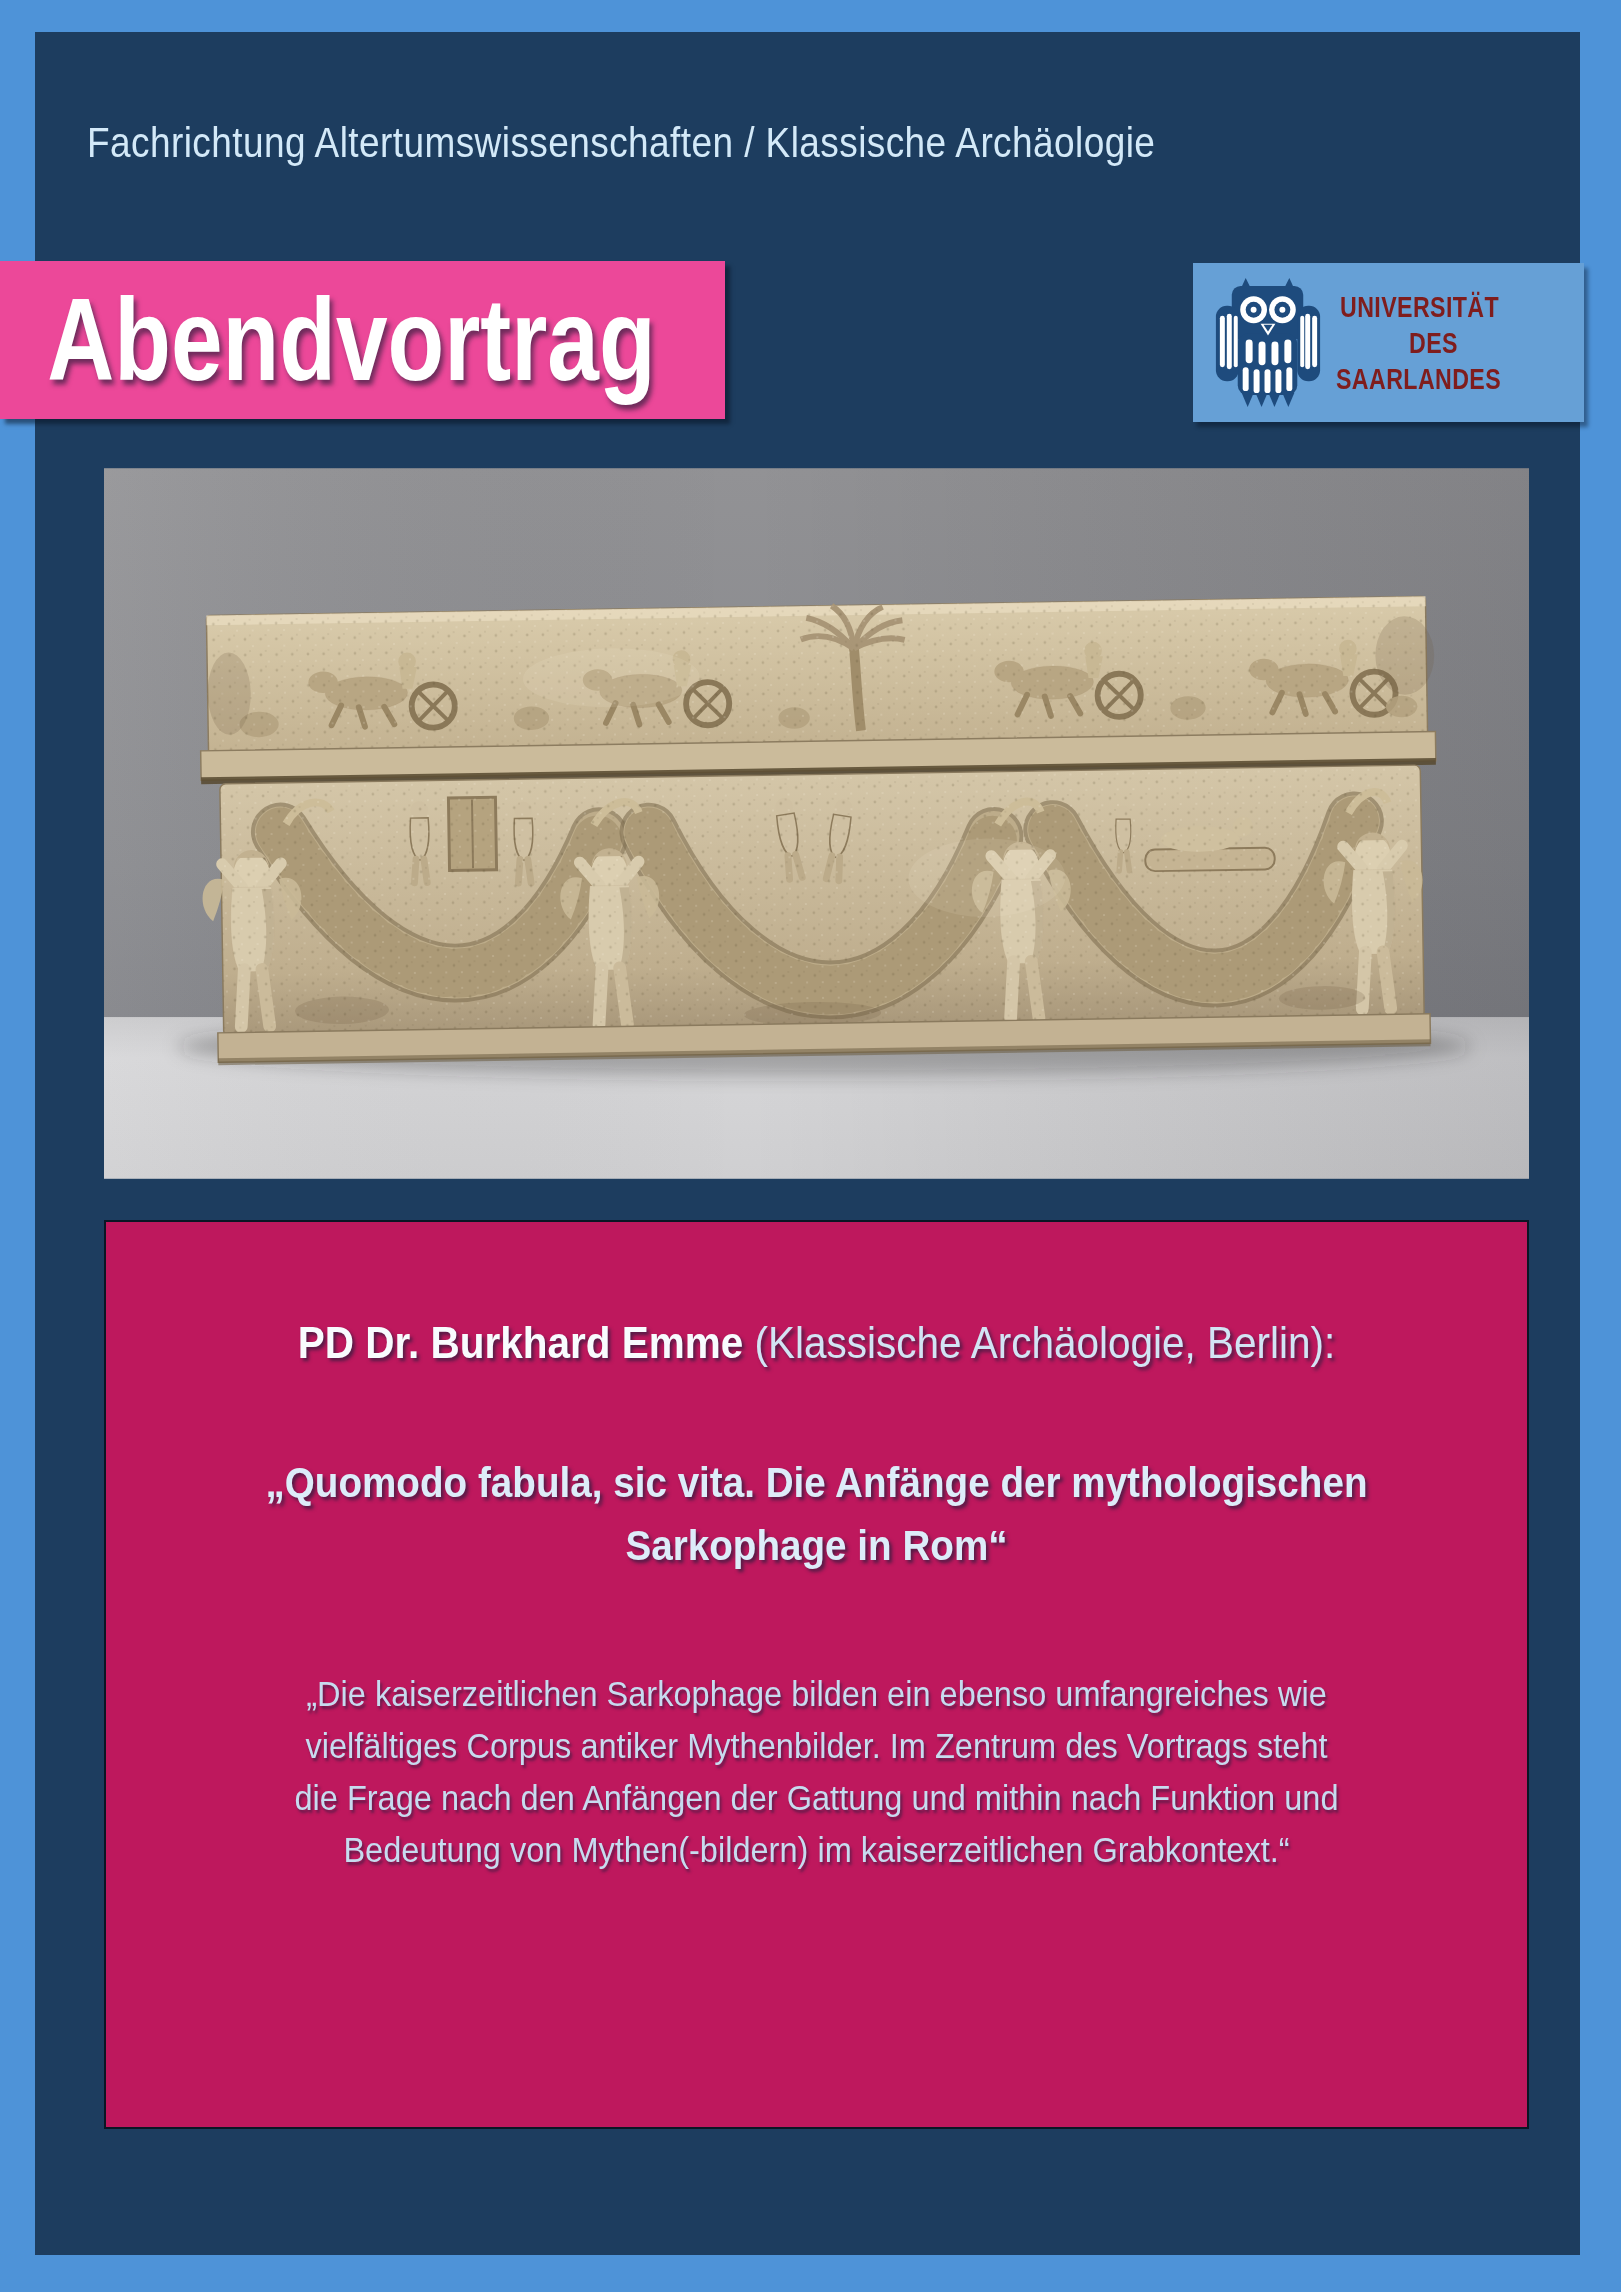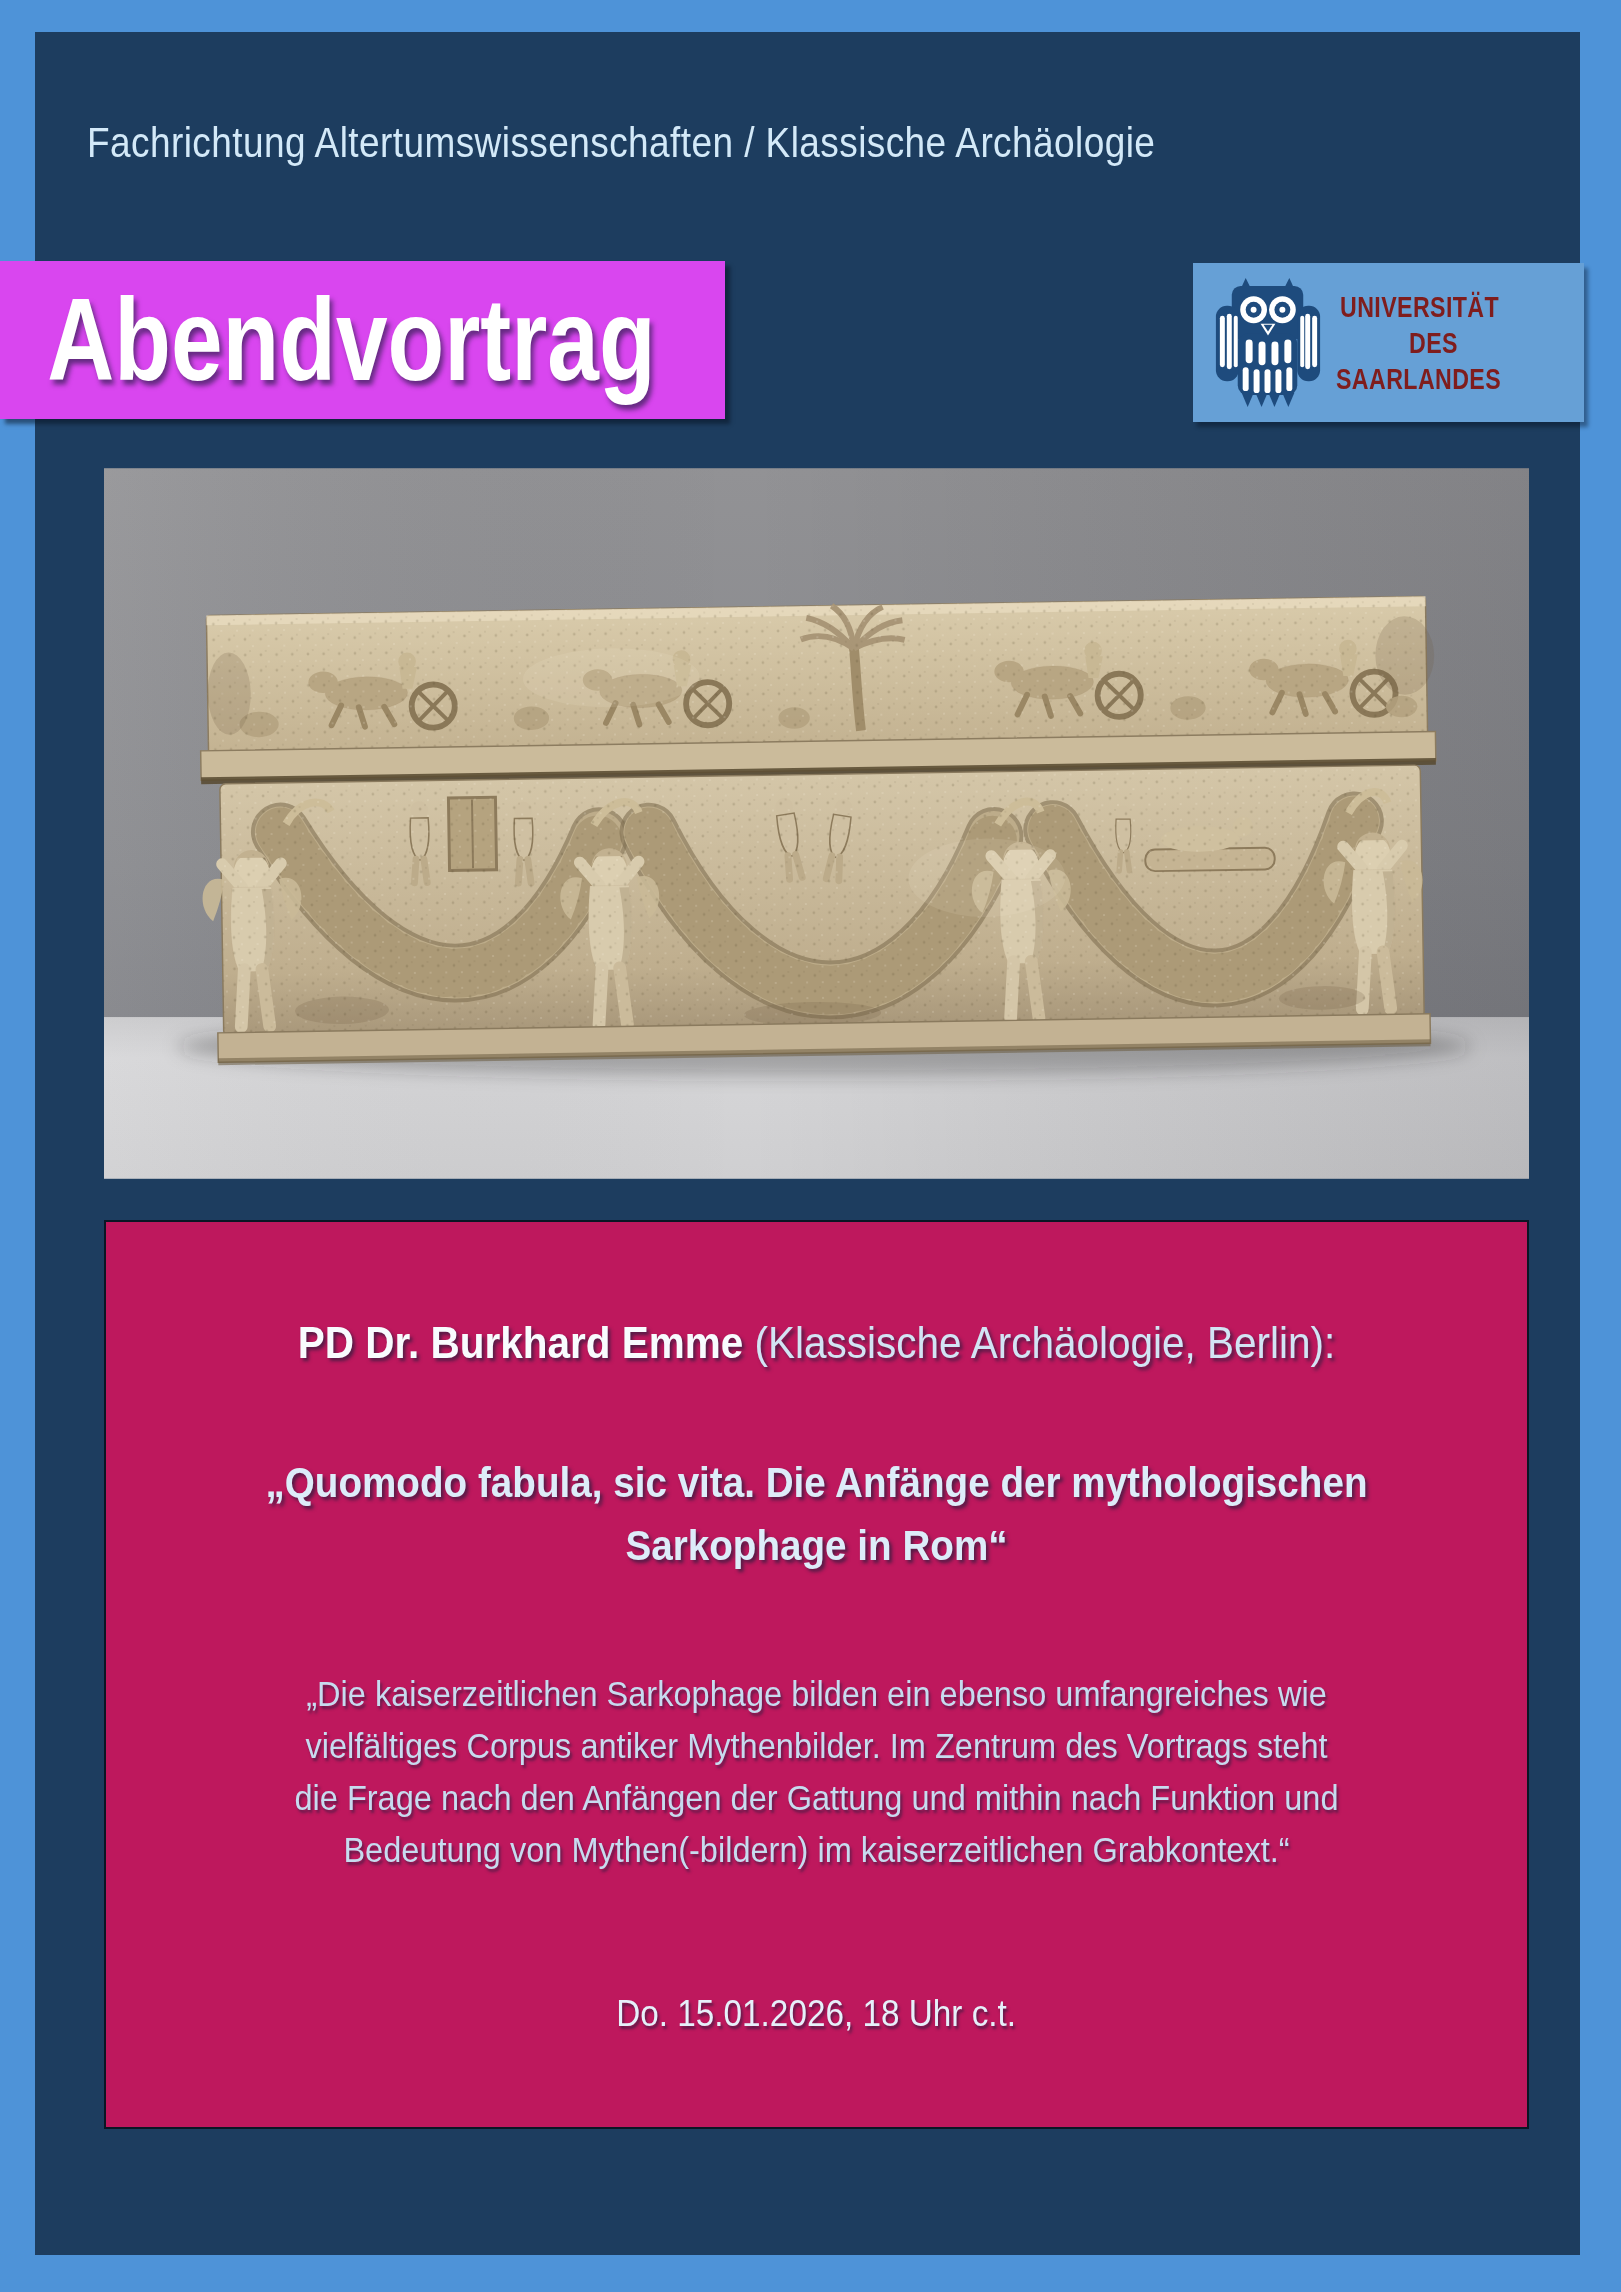--- a/index.html
+++ b/index.html
@@ -18,21 +18,21 @@
 
   .dept-line{
     position:absolute;left:0;top:118px;width:100%;
     text-align:left;color:#d3e9f8;font-size:43px;font-weight:400;
     letter-spacing:0.5px;white-space:nowrap;
   }
   .dept-line .cx{transform:scaleX(0.86);}
 
   .banner{
     position:absolute;left:0;top:261px;width:725px;height:158px;
-    background:#d946ef;
+    background:#ec4899;
     box-shadow:4.9px 4.9px 3.9px rgba(5,15,30,0.5);
   }
   .banner-title{
     color:#ffffff;font-size:116px;font-weight:bold;line-height:158px;
     padding-left:59px;white-space:nowrap;
     text-shadow:3.9px 4.9px 5.9px rgba(5,20,40,0.55);
   }
 
   .logo-box{
     position:absolute;left:1193px;top:263px;width:391px;height:159px;
@@ -335,18 +335,15 @@
     <div class="talk-title">
       <div>„Quomodo fabula, sic vita. Die Anfänge der mythologischen</div>
       <div>Sarkophage in Rom“</div>
     </div>
     <div class="abstract">
       <div>„Die kaiserzeitlichen Sarkophage bilden ein ebenso umfangreiches wie</div>
       <div>vielfältiges Corpus antiker Mythenbilder. Im Zentrum des Vortrags steht</div>
       <div>die Frage nach den Anfängen der Gattung und mithin nach Funktion und</div>
       <div>Bedeutung von Mythen(-bildern) im kaiserzeitlichen Grabkontext.“</div>
     </div>
-    <div class="line when">
-      <span class="cx">Do. 15.01.2026, 18 Uhr c.t.</span>
-    </div>
   </div>
 </div>
 
 
 </body></html>

